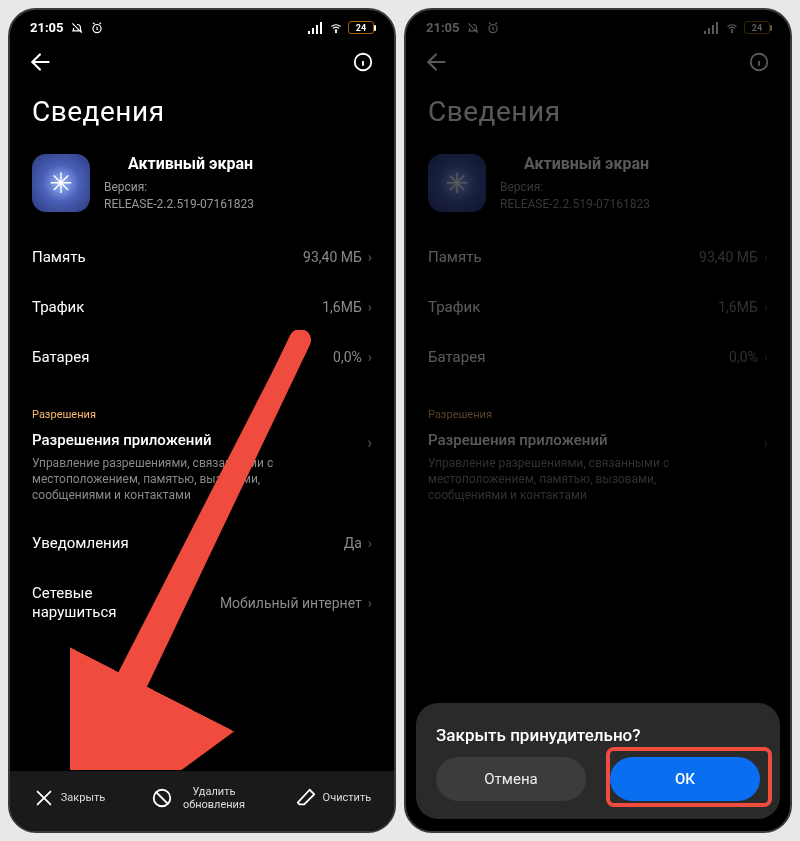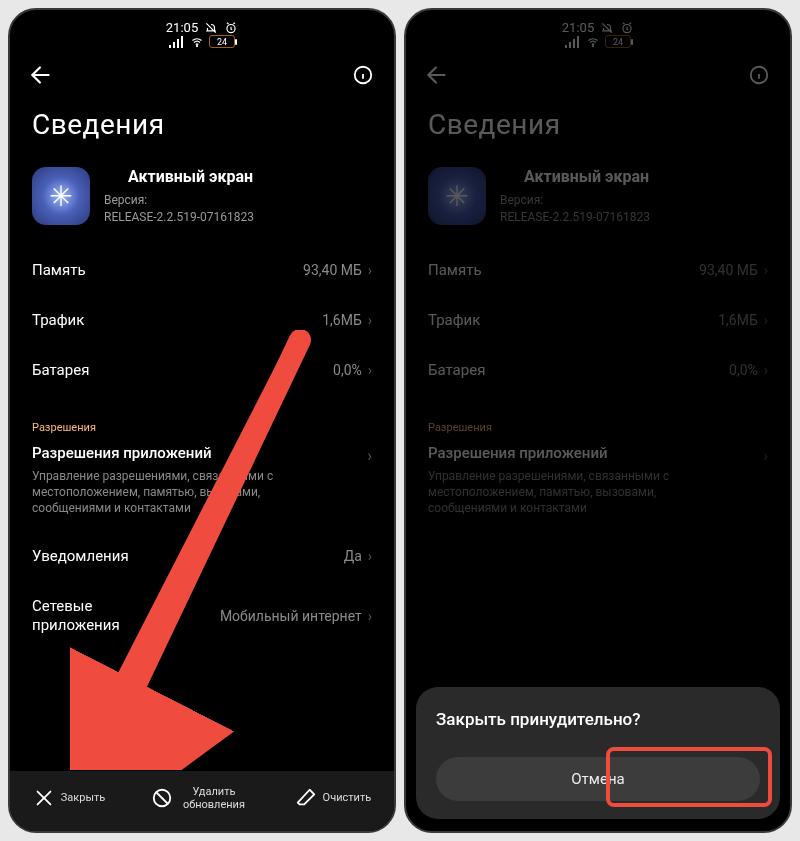--- a/index.html
+++ b/index.html
@@ -22,22 +22,21 @@
     color: #fff;
     display: flex;
     flex-direction: column;
   }
   .statusbar {
     display: flex;
     justify-content: space-between;
     align-items: center;
     padding: 10px 20px 4px 20px;
     font-size: 13px;
-    font-weight: 400;
-    flex-direction: column;
+    font-weight: 700;
   }
   .status-left { display:flex; align-items:center; gap:6px; }
   .status-right { display:flex; align-items:center; gap:4px; }
   .status-right svg { display:block; }
   .bat { border:1px solid #a16207; border-radius:3px; width:26px; height:13px; display:flex; align-items:center; justify-content:center; font-size:9px; position:relative;}
   .bat::after{content:"";position:absolute;right:-3px;top:3px;width:2px;height:6px;background:#fff;border-radius:1px;}
   .navrow {
     display: flex;
     justify-content: space-between;
     align-items: center;
@@ -96,21 +95,21 @@
   }
   
   .dim .content-area { opacity:0.35; }
   .dialog {
     position:absolute;
     left:10px; right:10px; bottom:12px;
     background:#2a2a2a;
     border-radius:22px;
     padding:22px 20px 18px 20px;
   }
-  .dlg-title { font-size:17px; font-weight:500; margin-bottom:28px;}
+  .dlg-title { font-size:17px; font-weight:500; margin-bottom:12px;}
   .dlg-msg { font-size:13px; color:#bdbdbd; line-height:1.4; margin-bottom:20px;}
   .dlg-btns { display:flex; gap:24px;}
   .dlg-btn { flex:1; text-align:center; padding:13px 0; border-radius:24px; font-size:15px;}
   .dlg-cancel { background:#3c3c3c; color:#eee;}
   .dlg-ok { background:#0a6ef0; color:#fff; font-weight:500;}
   .hl-box { position:absolute; border:4px solid #ef4b3e; border-radius:8px; pointer-events:none;}
 </style>
 </head>
 <body>
 
@@ -201,21 +200,21 @@
   </div>
 
   <div class="listrow">
     <span>Уведомления</span>
     <span class="val">
         <span>Да</span>
         <span class="chev">›</span>
       </span>
   </div>
   <div class="listrow" style="align-items:center">
-    <span style="max-width:140px;line-height:1.3">Сетевые приложения</span>
+    <span style="max-width:140px;line-height:1.3">Сетевые нарушиться</span>
     <span class="val">
         <span>Мобильный интернет</span>
         <span class="chev">›</span>
       </span>
   </div>
 
   <div class="bottombar">
     <div class="bbtn">
       <svg width="22" height="22" viewBox="0 0 24 24" stroke="#fff" stroke-width="2" fill="none" stroke-linecap="round">
           <path d="M5 5l14 14M19 5L5 19"></path>
@@ -327,16 +326,17 @@
         <div class="permdesc">Управление разрешениями, связанными с местоположением, памятью, вызовами, сообщениями и контактами</div>
       </div>
       <span class="chev" style="padding-top:2px">›</span>
     </div>
   </div>
 
   <div class="dialog">
     <div class="dlg-title">Закрыть принудительно?</div>
     <div class="dlg-btns">
       <div class="dlg-btn dlg-cancel">Отмена</div>
+      <div class="dlg-btn dlg-ok">ОК</div>
     </div>
   </div>
   <div class="hl-box" style="left:200px;right:18px;bottom:24px;height:60px"></div>
 </div>
 
 </body></html>

